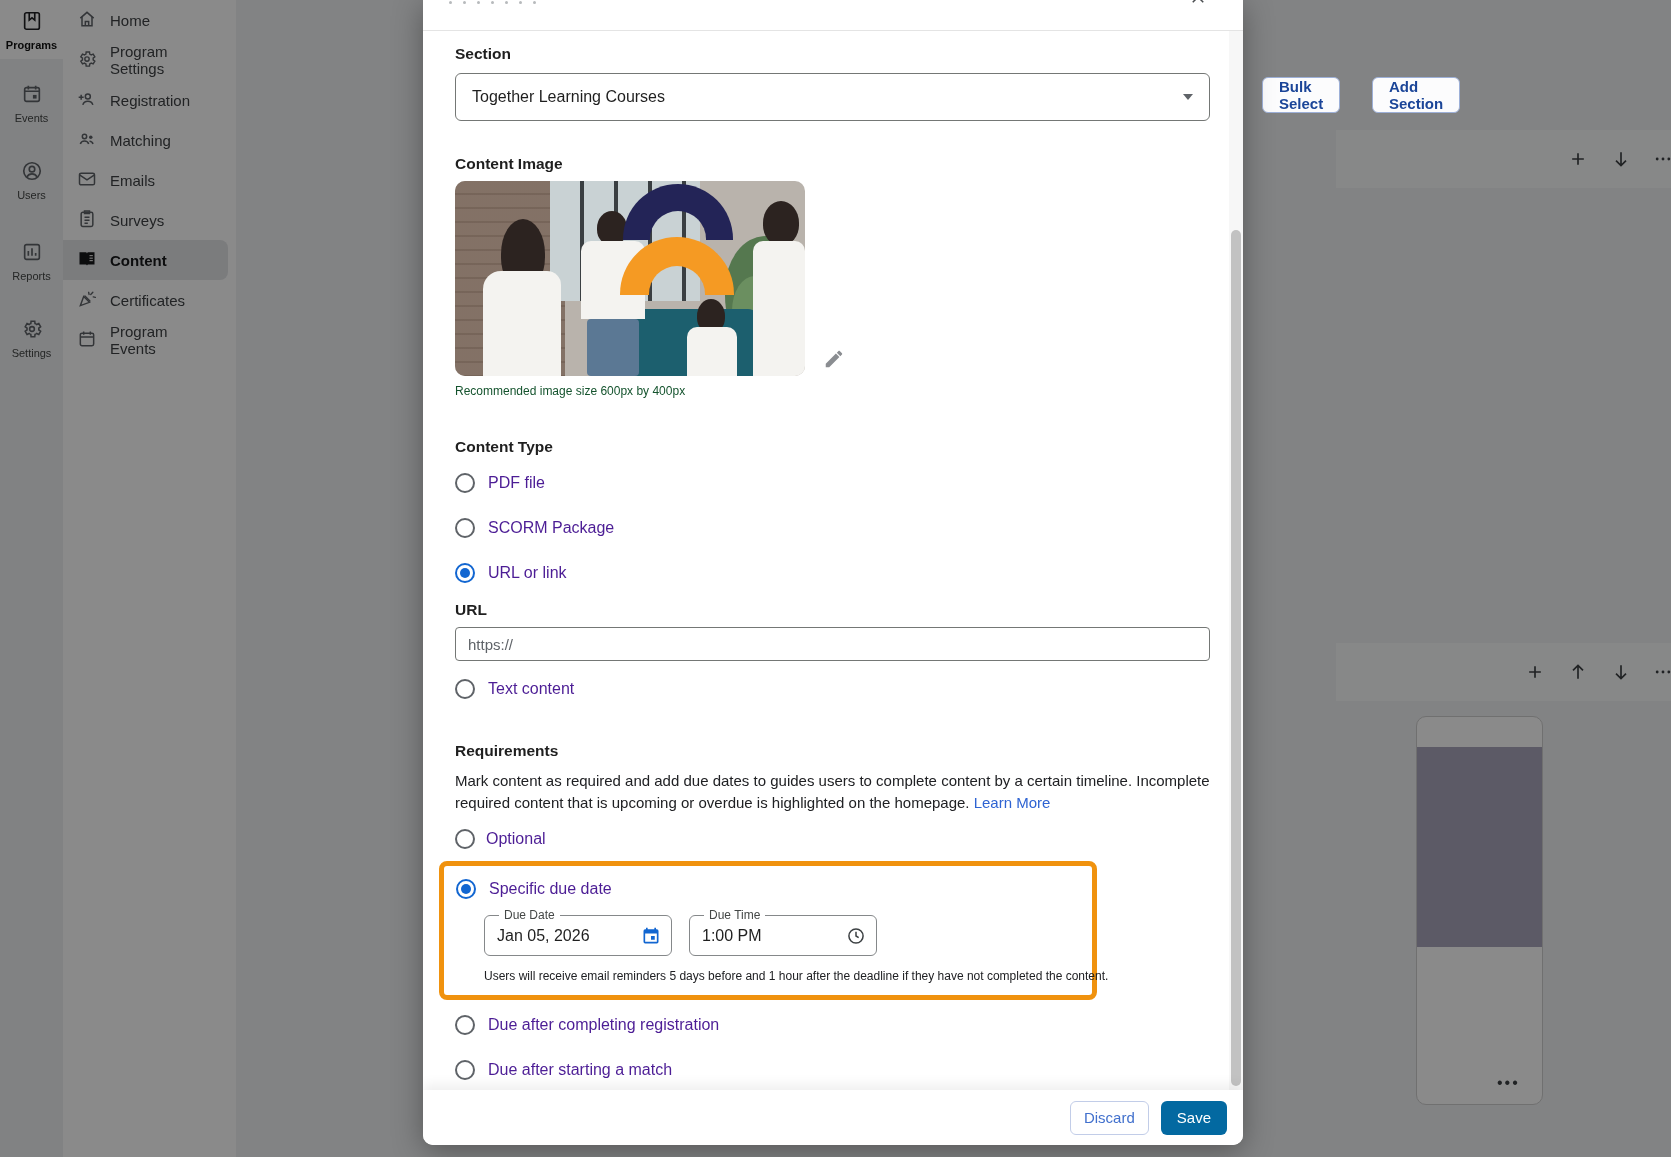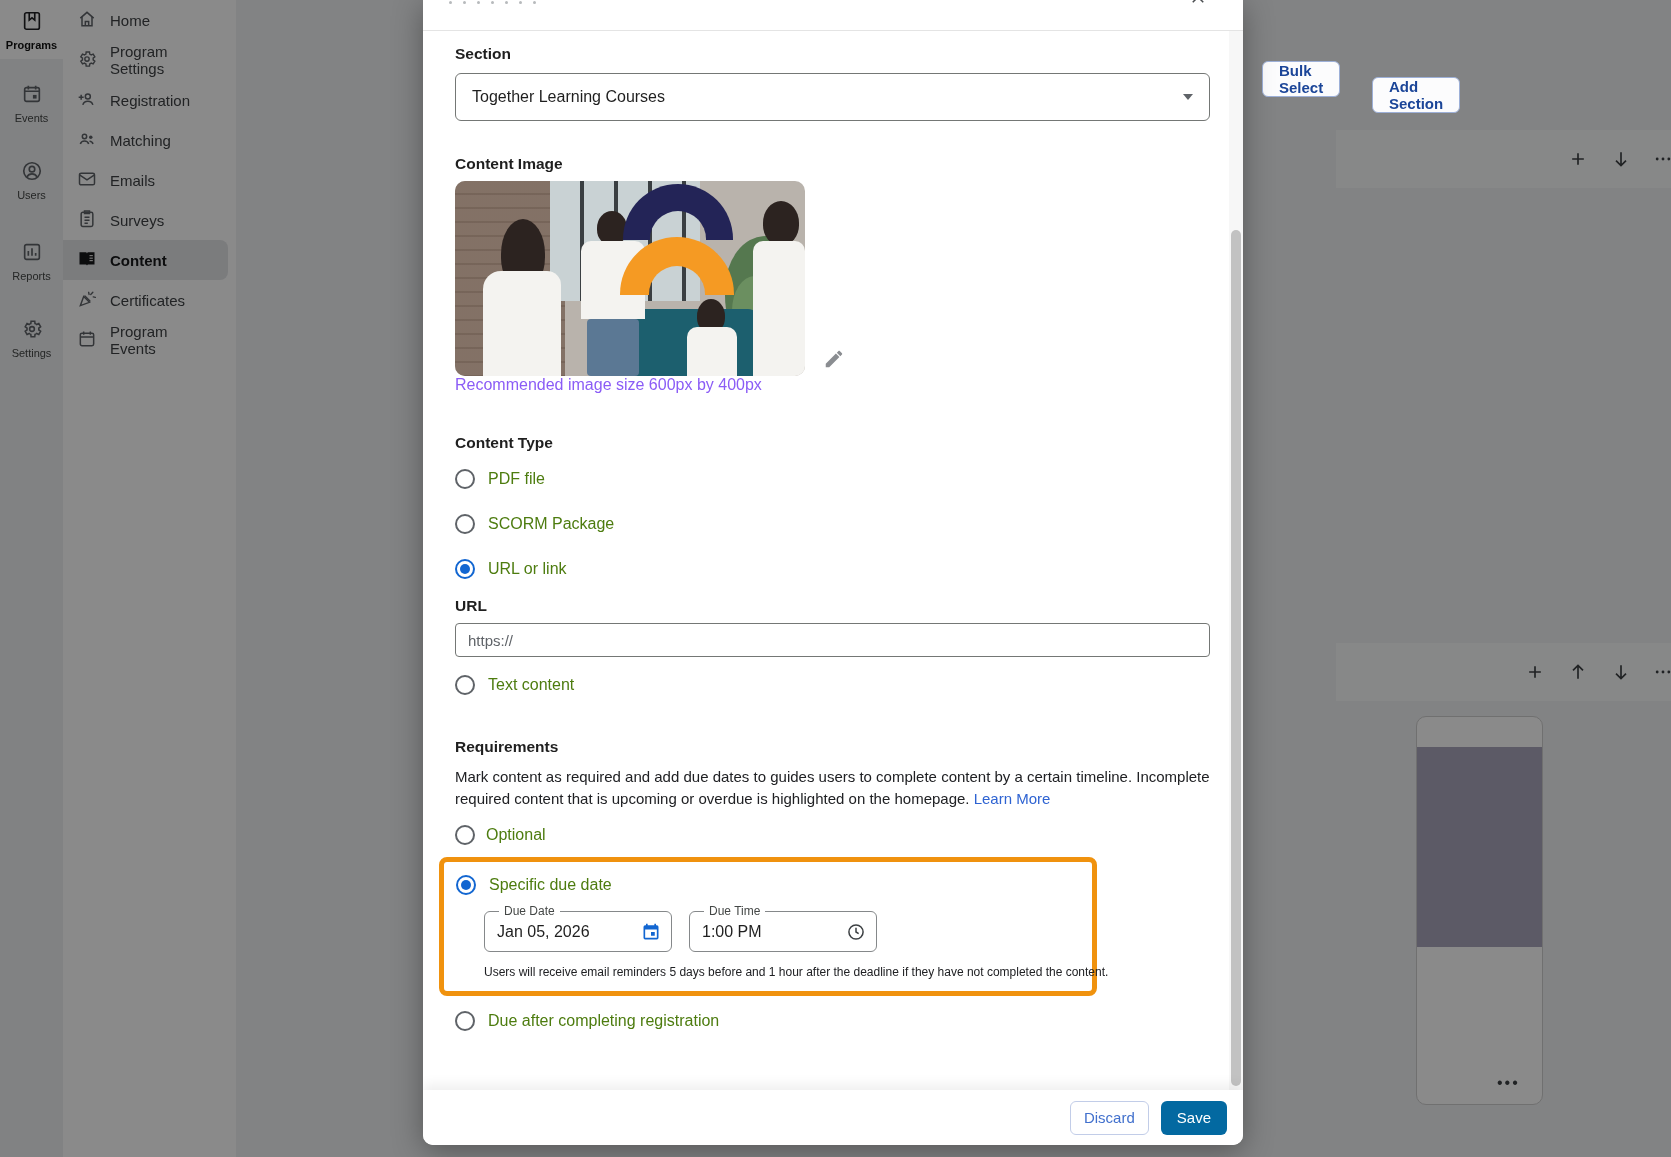--- a/index.html
+++ b/index.html
@@ -62,28 +62,28 @@
   .ci-plant { position:absolute; right:-10px; top:55px; width:90px; height:120px; background:#55784f; border-radius:45% 55% 40% 50%; }
   .ci-plant2 { position:absolute; right:28px; top:95px; width:45px; height:70px; background:#6b8f60; border-radius:50%; }
   .ci-sofa { position:absolute; left:170px; top:128px; width:135px; height:67px; background:#1c5f6e; border-radius:12px 12px 0 0; }
   .person { position:absolute; }
   .p-hair { background:#2c2320; border-radius:50% 50% 45% 45%; position:absolute; }
   .p-shirt { background:#f4f3f0; position:absolute; border-radius:10px 10px 0 0; }
   .arch { position:absolute; border-style:solid; border-bottom:none !important; }
   .arch-navy { left:168px; top:3px; width:110px; height:56px; border-width:27px; border-color:#232457; border-radius:55px 55px 0 0; }
   .arch-orange { left:165px; top:56px; width:114px; height:58px; border-width:29px; border-color:#f59a23; border-radius:58px 58px 0 0; }
   .pencil-icon { width:22px; height:22px; color:#8a8d91; margin-bottom:6px; }
-  .caption { margin-top:0; font-size:16px; color:#8b5cf6; }
+  .caption { margin-top:8px; font-size:12px; color:#14532d; }
 
   .ct-label { margin-top:40px; }
   .radio-row { display:flex; align-items:center; gap:13px; height:22px; }
   .radio { width:20px; height:20px; border:2px solid #5f6368; border-radius:50%; position:relative; flex:none; }
   .radio.checked { border-color:#1266d1; }
   .radio.checked::after { content:""; position:absolute; inset:3px; background:#1266d1; border-radius:50%; }
-  .radio-label { font-size:16px; color:#4d7c0f; }
+  .radio-label { font-size:16px; color:#4c1d95; }
   .mt16 { margin-top:16px; } .mt23 { margin-top:23px; } .mt17 { margin-top:17px; }
 
   .url-label { margin-top:17px; }
   .url-input { margin-top:8px; width:755px; height:34px; border:1px solid #747775; border-radius:4px;
     font-size:15px; padding:0 12px; color:#b91c1c; font-family:"Liberation Sans",sans-serif; }
   .url-input::placeholder { color:#5f6368; }
 
   .req-label { margin-top:42px; }
   .req-desc { margin-top:10px; width:755px; font-size:15px; line-height:22px; color:#202124; }
   .learn-more { color:#2e63d2; text-decoration:none; }
@@ -266,21 +266,21 @@
     <div class="bgcard">
       <div class="imgblock"></div>
       <div class="dots">•••</div>
     </div>
   </div>
 </div>
 
 <div class="overlay"></div>
 
 <div class="toplayer">
-  <div class="btn-outline-top" style="left:1262px;top:61px">Bulk Select</div>
+  <div class="btn-outline-top" style="left:1262px;top:77px">Bulk Select</div>
   <div class="btn-outline-top" style="left:1372px;top:77px">Add Section</div>
 </div>
 
 <div class="modal">
   <div class="modal-header">
     <div class="title-remnant">
         <i></i>
         <i></i>
         <i></i>
         <i></i>
@@ -402,19 +402,23 @@
           </div>
         </fieldset>
       </div>
       <div class="reminder">Users will receive email reminders 5 days before and 1 hour after the deadline if they have not completed the content.</div>
     </div>
 
     <div class="radio-row" style="margin-top:14px">
       <span class="radio"></span>
       <span class="radio-label">Due after completing registration</span>
     </div>
+    <div class="radio-row mt23">
+      <span class="radio"></span>
+      <span class="radio-label">Due after starting a match</span>
+    </div>
   </div>
 
   <div class="modal-footer">
     <div class="btn-discard">Discard</div>
     <div class="btn-save">Save</div>
   </div>
 </div>
 
 </body></html>

